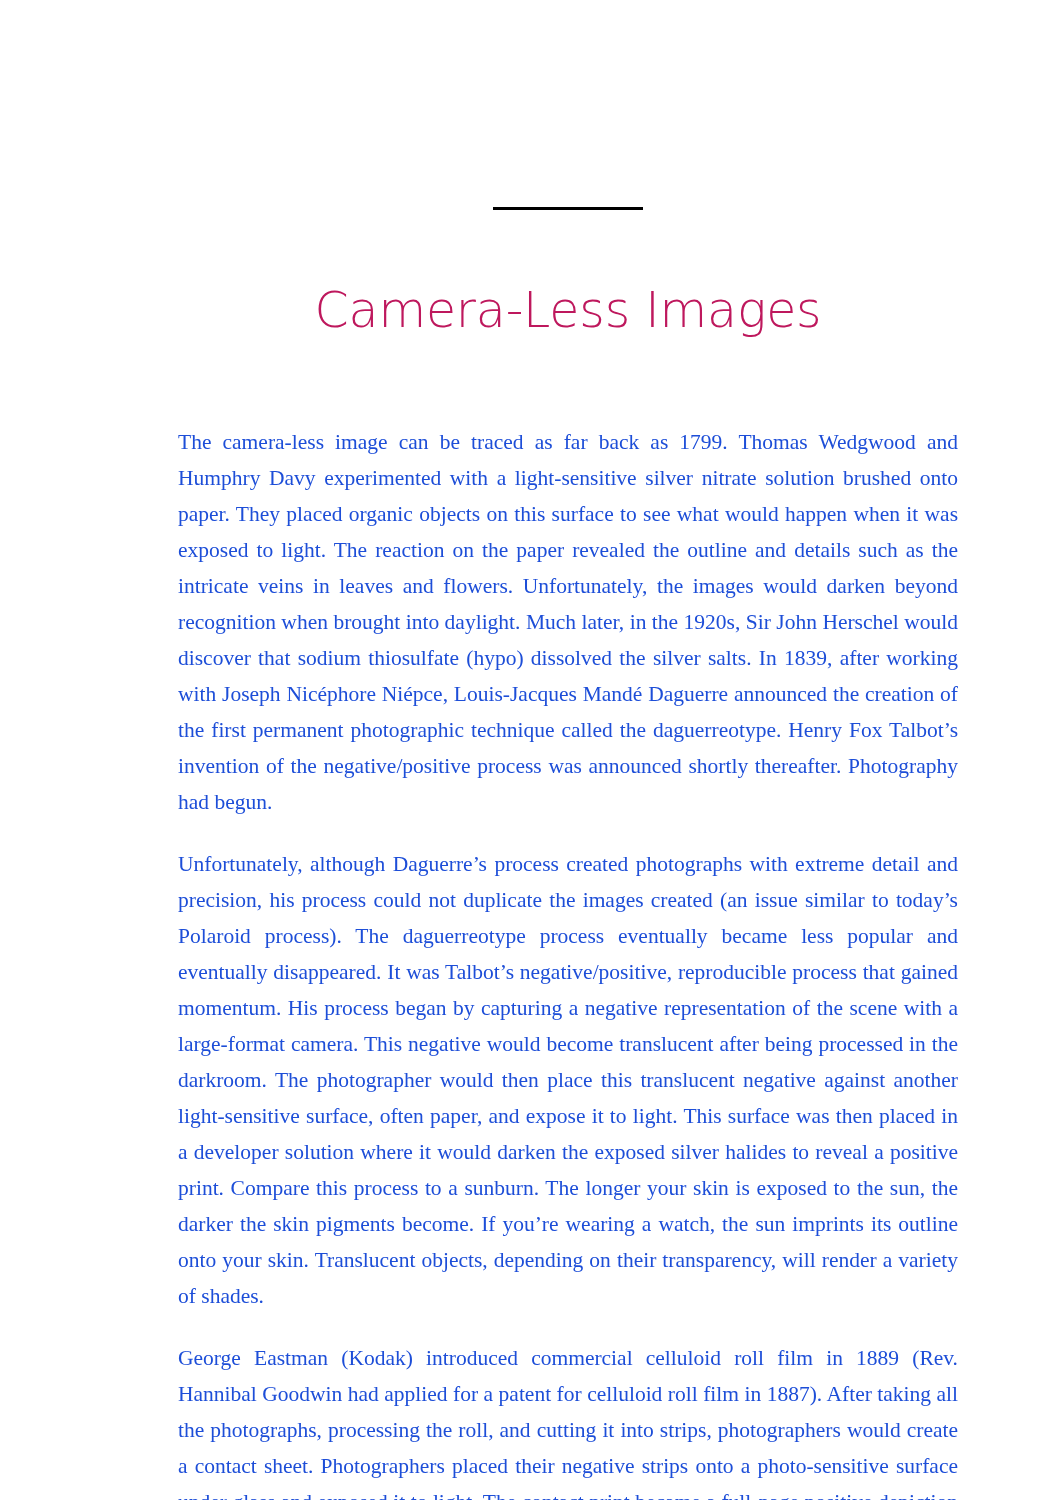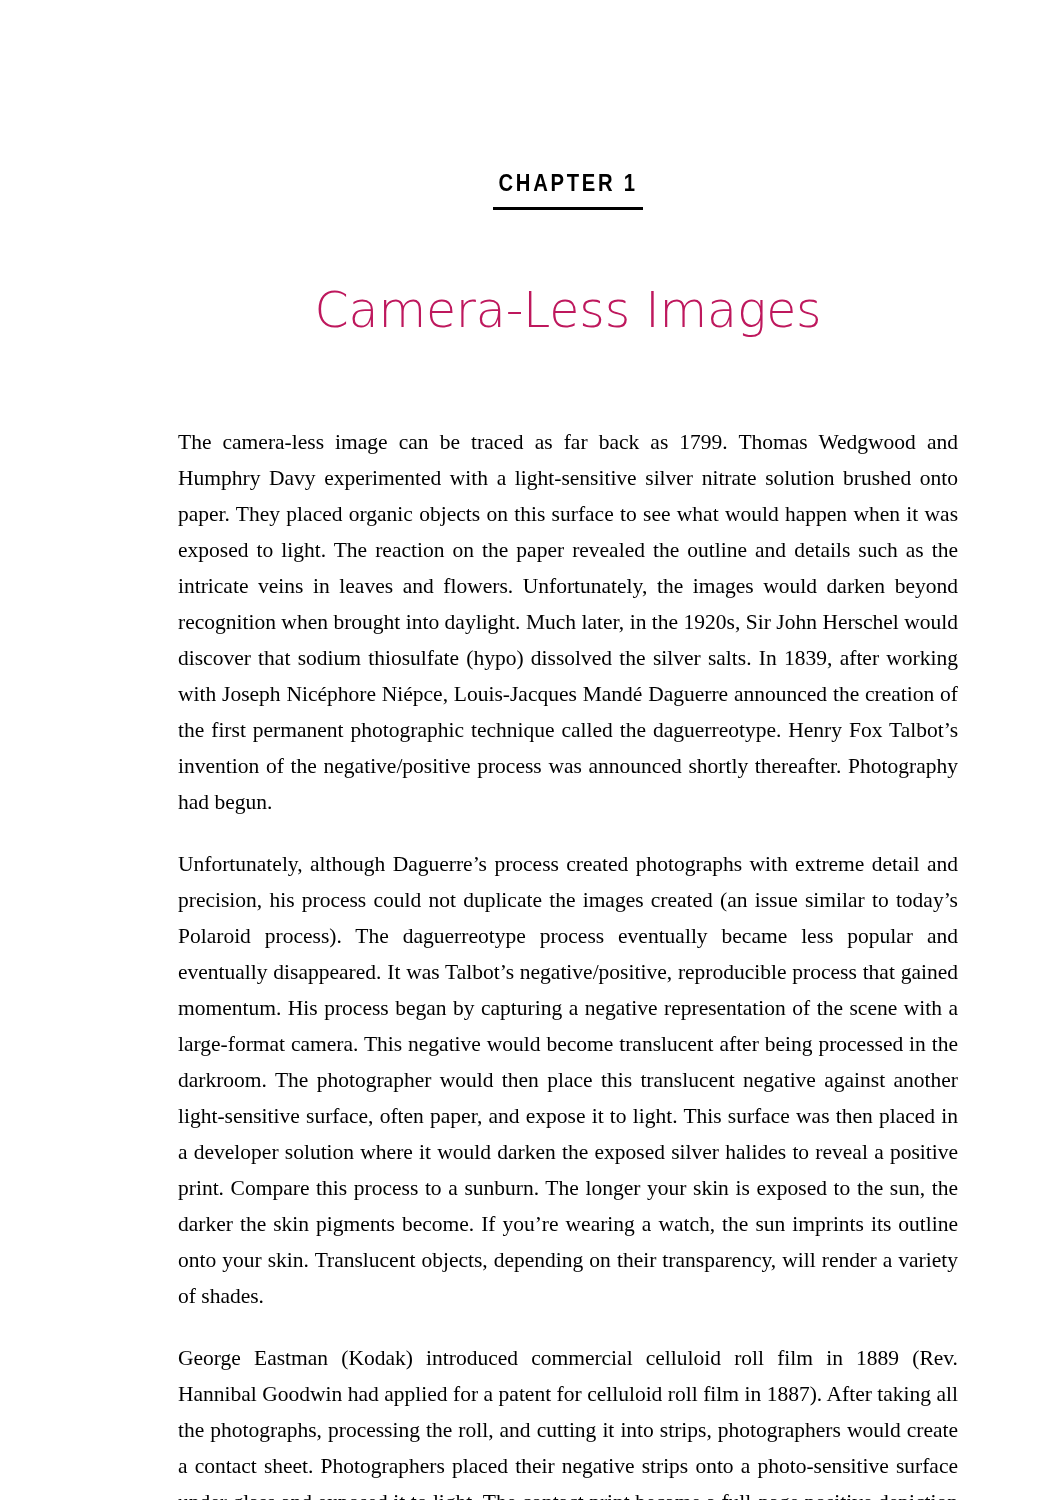--- a/index.html
+++ b/index.html
@@ -79,21 +79,21 @@
     top: 424px;
     left: 0;
     width: 780px;
   }
 
   .body-copy p {
     margin: 0 0 26px 0;
     font-family: "Liberation Serif", "DejaVu Serif", serif;
     font-size: 21.5px;
     line-height: 36px;
-    color: #000000;
+    color: #1d4ed8;
     text-align: justify;
     text-justify: inter-word;
     -webkit-hyphens: none;
     hyphens: none;
   }
 
   .body-copy p:last-child {
     margin-bottom: 0;
   }
 
@@ -101,23 +101,20 @@
   .body-copy p.clipped {
     text-align: justify;
   }
 </style>
 </head>
 <body>
 
 <div class="page">
   <div class="content">
 
-    <div class="chapter-label-wrap">
-      <div class="chapter-label">CHAPTER 1</div>
-    </div>
 
     <div class="chapter-rule"></div>
 
     <h1 class="chapter-title">Camera-Less Images</h1>
 
     <div class="body-copy">
       <p>The camera-less image can be traced as far back as 1799. Thomas Wedgwood and Humphry Davy experimented with a light-sensitive silver nitrate solution brushed onto paper. They placed organic objects on this surface to see what would happen when it was exposed to light. The reaction on the paper revealed the outline and details such as the intricate veins in leaves and flowers. Unfortunately, the images would darken beyond recognition when brought into daylight. Much later, in the 1920s, Sir John Herschel would discover that sodium thiosulfate (hypo) dissolved the silver salts. In 1839, after working with Joseph Nicéphore Niépce, Louis-Jacques Mandé Daguerre announced the creation of the first permanent photographic technique called the daguerreotype. Henry Fox Talbot’s invention of the negative/positive process was announced shortly thereafter. Photography had begun.</p>
       <p>Unfortunately, although Daguerre’s process created photographs with extreme detail and precision, his process could not duplicate the images created (an issue similar to today’s Polaroid process). The daguerreotype process eventually became less popular and eventually disappeared. It was Talbot’s negative/positive, reproducible process that gained momentum. His process began by capturing a negative representation of the scene with a large-format camera. This negative would become translucent after being processed in the darkroom. The photographer would then place this translucent negative against another light-sensitive surface, often paper, and expose it to light. This surface was then placed in a developer solution where it would darken the exposed silver halides to reveal a positive print. Compare this process to a sunburn. The longer your skin is exposed to the sun, the darker the skin pigments become. If you’re wearing a watch, the sun imprints its outline onto your skin. Translucent objects, depending on their transparency, will render a variety of shades.</p>
       <p class="clipped">George Eastman (Kodak) introduced commercial celluloid roll film in 1889 (Rev. Hannibal Goodwin had applied for a patent for celluloid roll film in 1887). After taking all the photographs, processing the roll, and cutting it into strips, photographers would create a contact sheet. Photographers placed their negative strips onto a photo-sensitive surface under glass and exposed it to light. The contact print became a full-page positive depiction of every photograph taken on the roll of film, in miniature format. This gave the photographer</p>
     </div>

